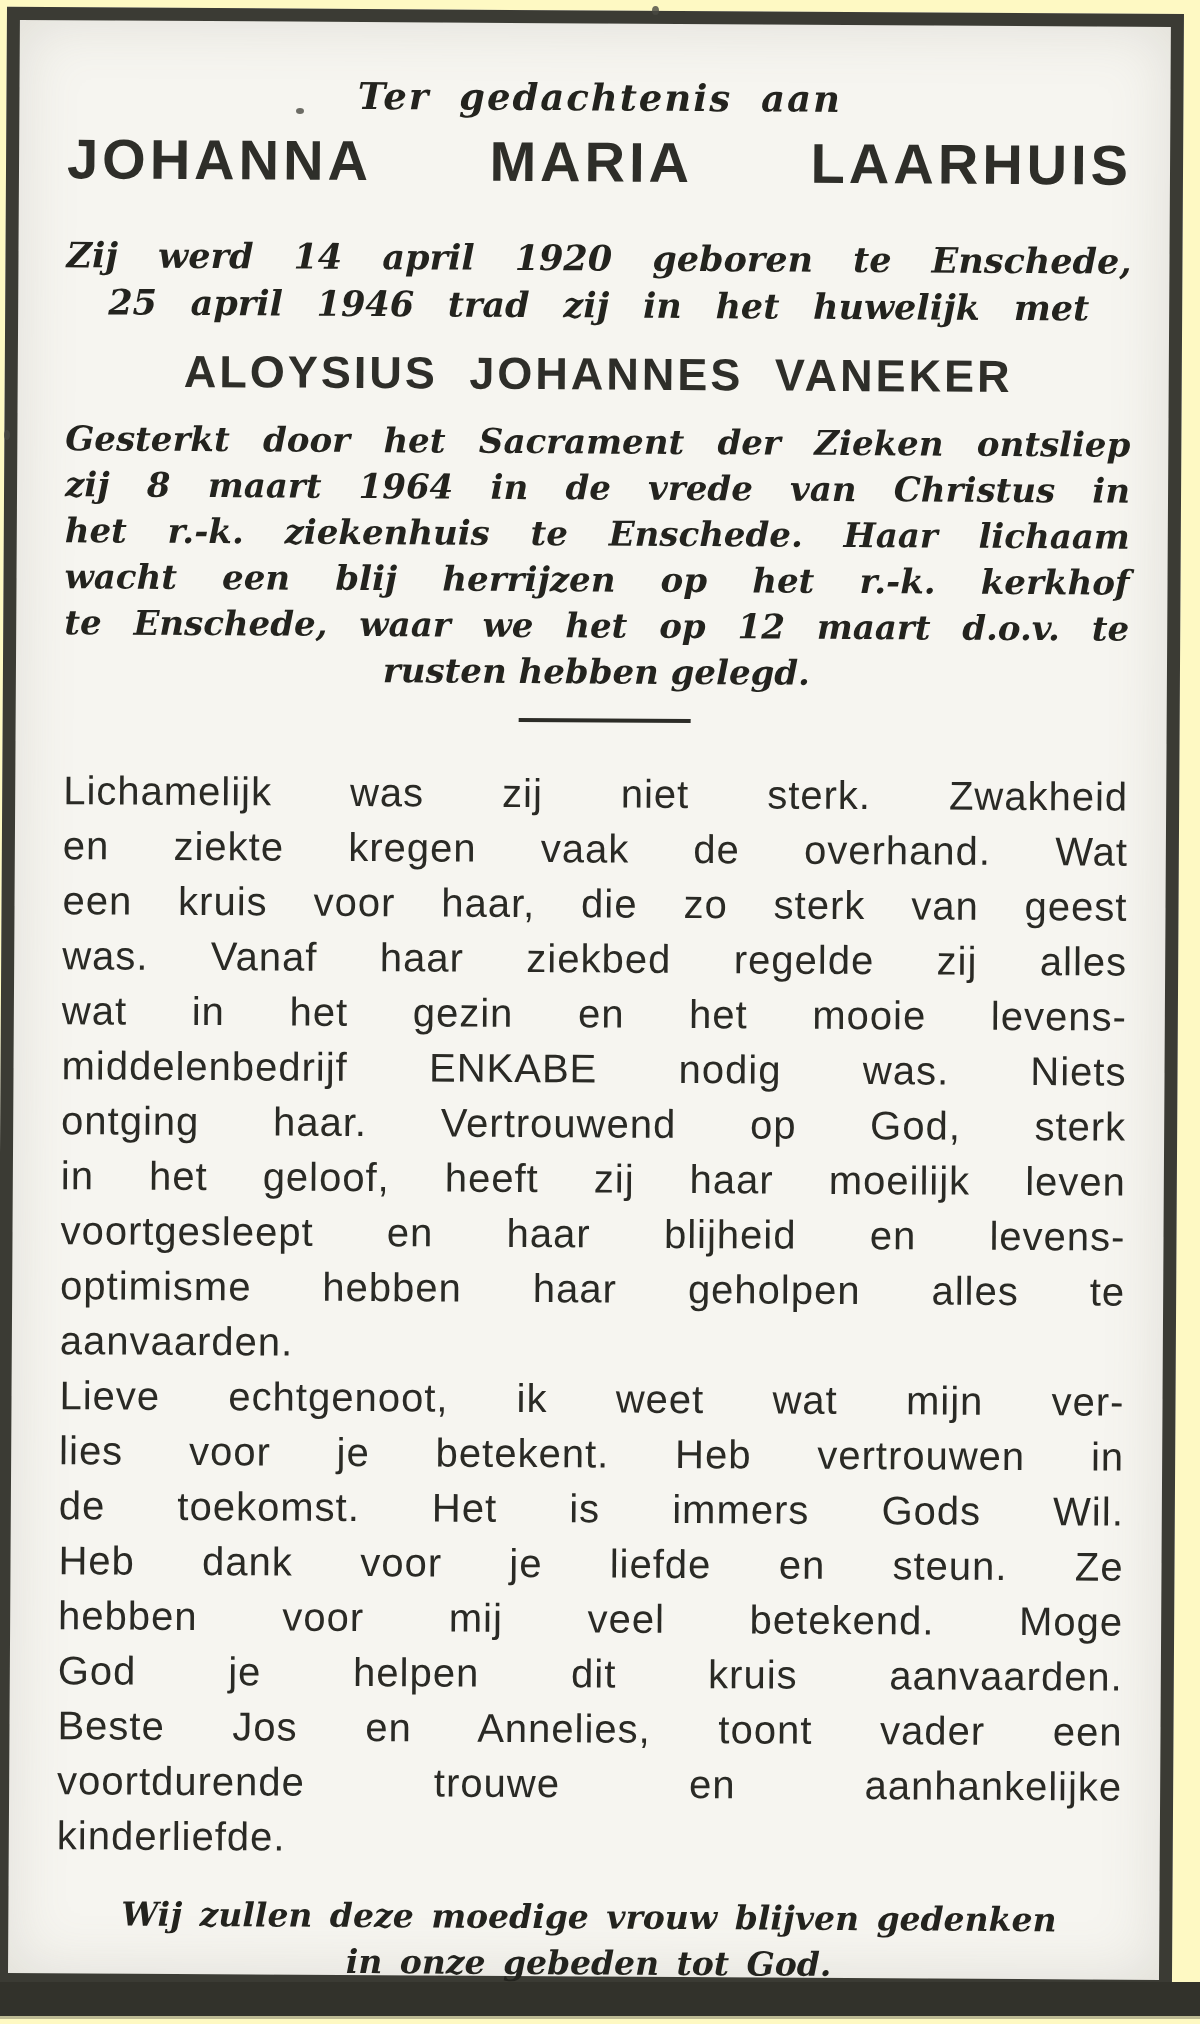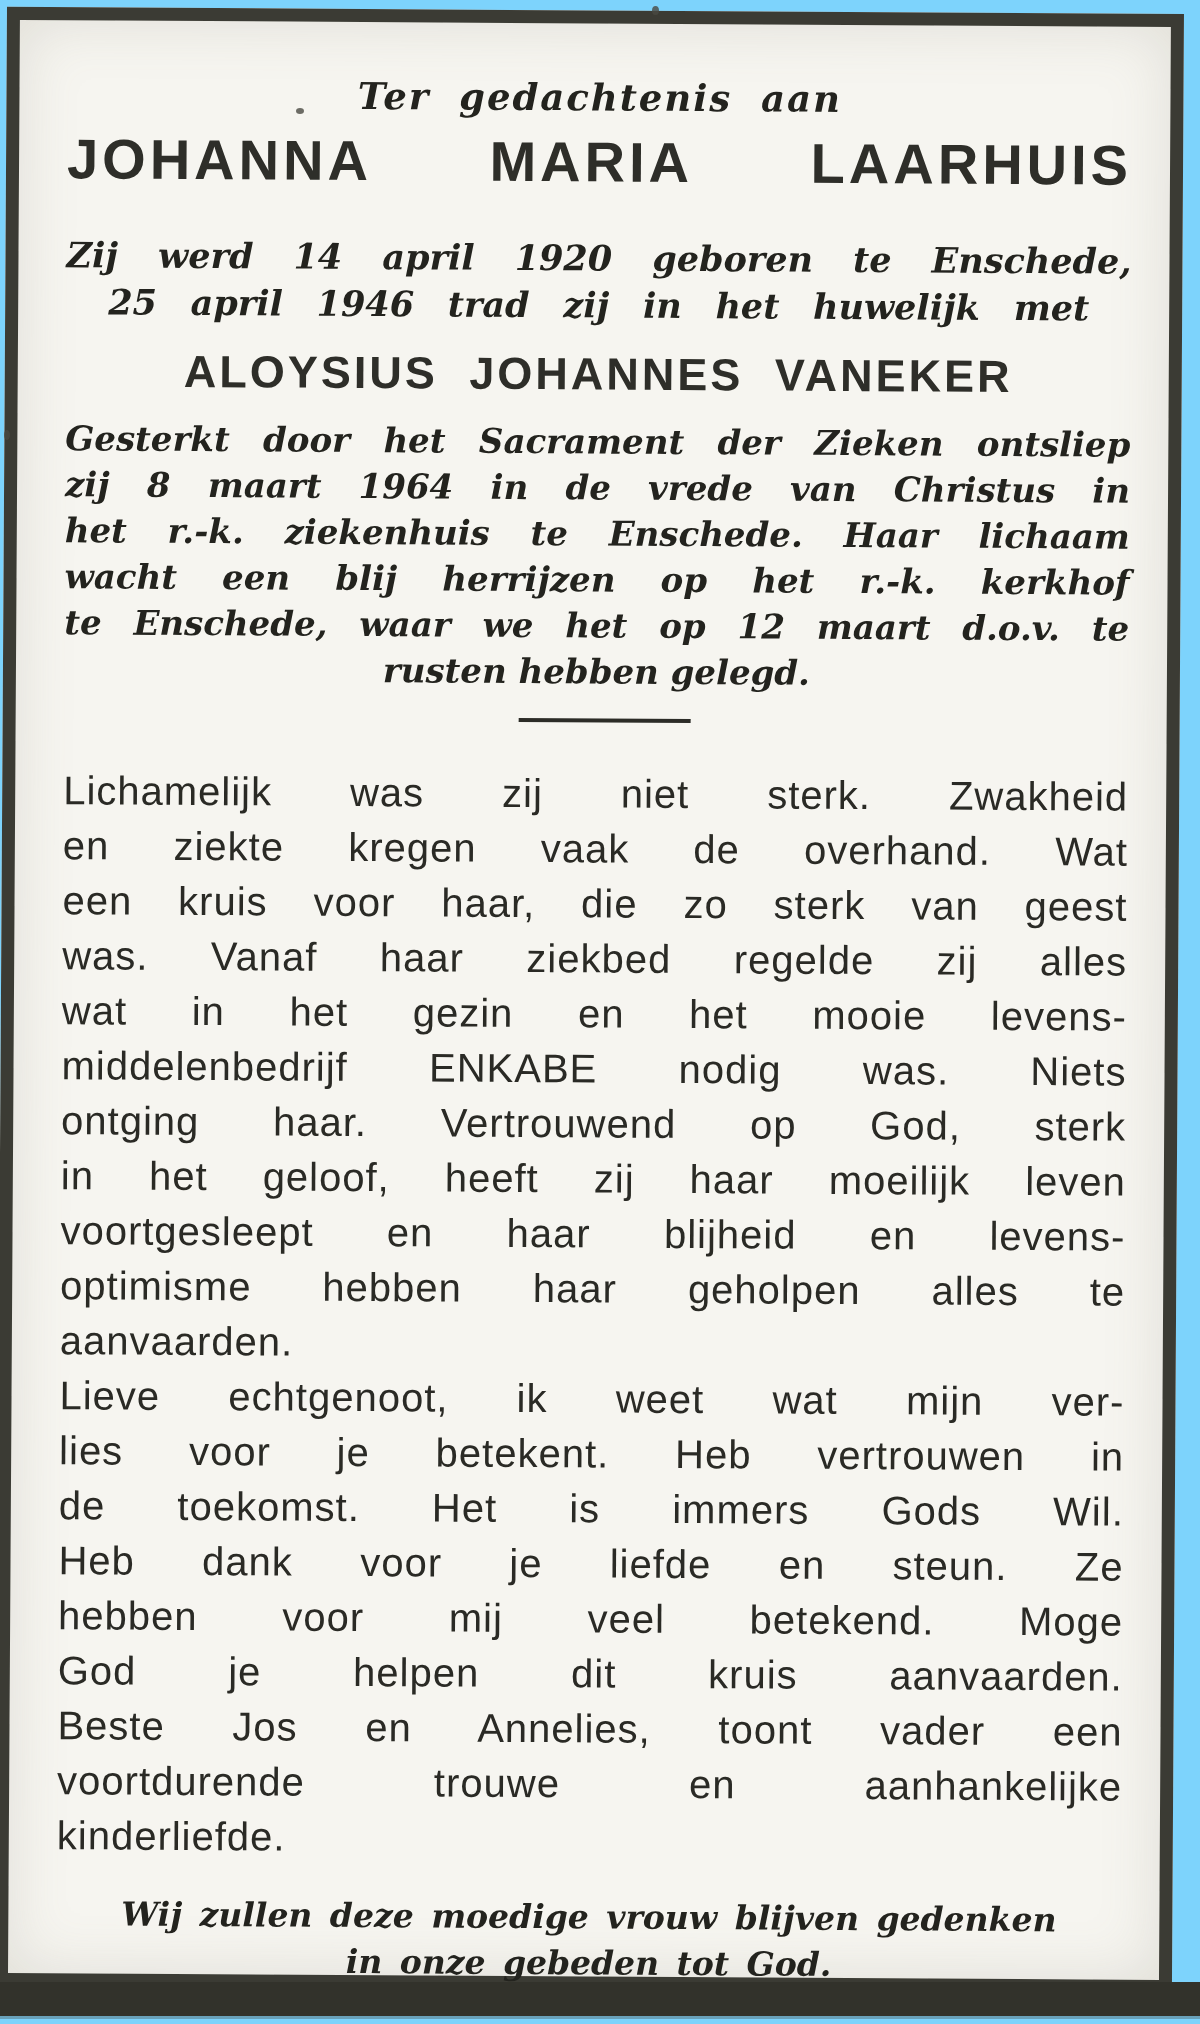--- a/index.html
+++ b/index.html
@@ -2,21 +2,21 @@
 <html><head>
 <meta charset="utf-8">
 <style>
   html, body { margin: 0; padding: 0; }
   body { overflow: hidden; background: #fdfdfc; }
 
   .scan-page {
     position: relative;
     width: 1200px;
     height: 2024px;
-    background: #7dd3fc;
+    background: #fef9c3;
     overflow: hidden;
     font-family: "Liberation Sans", sans-serif;
     color: #2b2b26;
     text-decoration: underline;
   }
 
   .card-frame {
     position: absolute;
     left: 7px;
     top: 9px;

